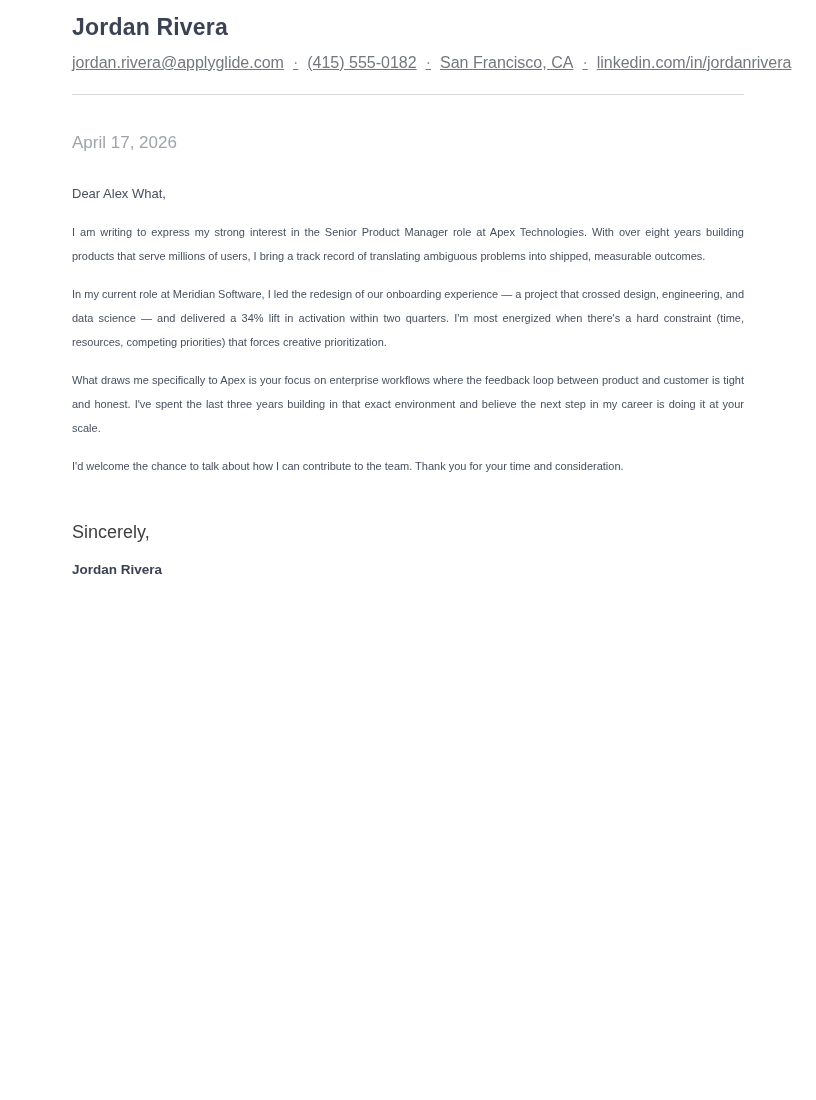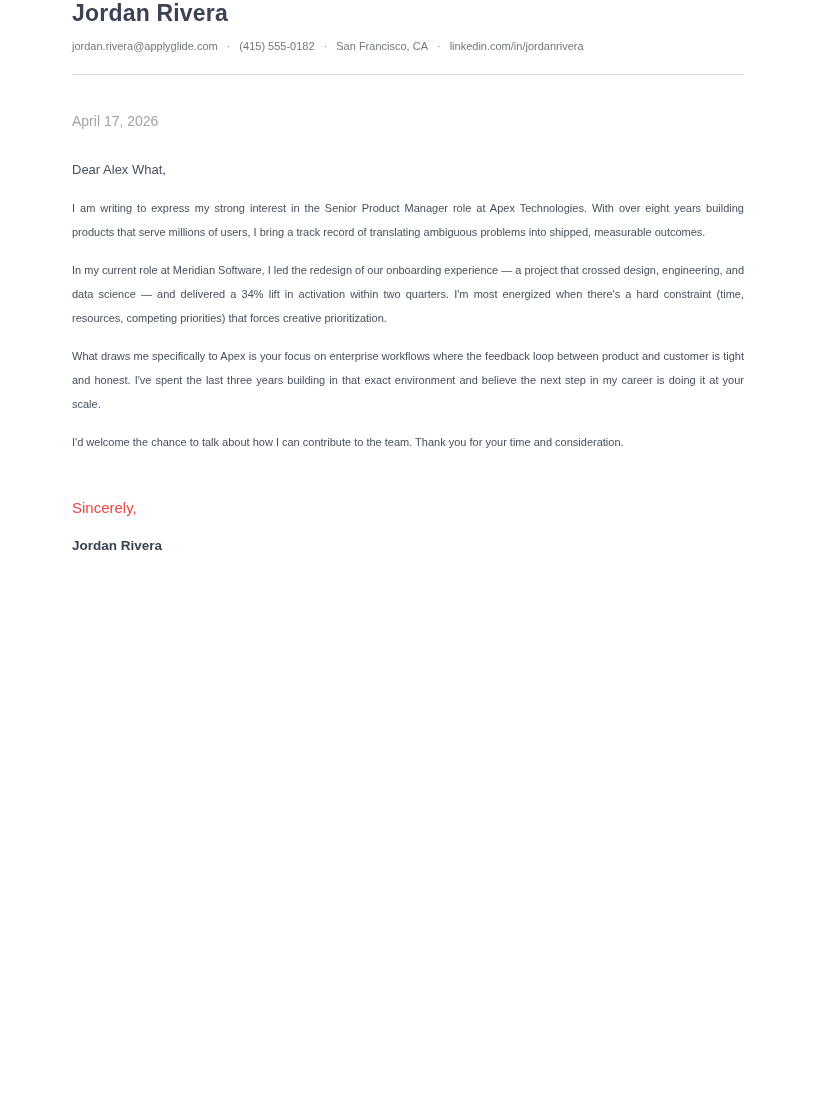--- a/index.html
+++ b/index.html
@@ -9,65 +9,66 @@
     background: #ffffff;
   }
   body {
     width: 816px;
     min-height: 1100px;
     font-family: "Liberation Sans", sans-serif;
     -webkit-font-smoothing: antialiased;
   }
   .page {
     width: 672px;
-    margin: 0 auto;
+    margin: 14px auto;
   }
   .name-heading {
     font-size: 23px;
     font-weight: 700;
     color: #3b4254;
     margin: 0 0 13px 0;
     letter-spacing: 0.2px;
   }
   .contact-line {
-    font-size: 11px;
+    font-size: 16px;
     color: #73787f;
     margin: 0;
     white-space: nowrap;
+    text-decoration: underline;
   }
   .contact-sep {
     color: #8a8f96;
     margin: 0 9px;
   }
   .header-rule {
     border: none;
     border-top: 1px solid #d9dadb;
     margin: 22px 0 0 0;
   }
   .letter-date {
-    font-size: 14px;
+    font-size: 17px;
     color: #9fa4ab;
     margin: 38px 0 0 0;
   }
   .greeting {
     font-size: 13px;
     color: #47505f;
     margin: 29px 0 0 0;
     line-height: 24px;
   }
   .body-paragraph {
     font-size: 11px;
     color: #47505f;
     line-height: 24px;
     text-align: justify;
     margin: 14px 0 0 0;
   }
   .closing {
-    font-size: 15px;
-    color: #ef4444;
+    font-size: 18px;
+    color: #404040;
     line-height: 24px;
     margin: 42px 0 0 0;
   }
   .signature {
     font-size: 13.5px;
     font-weight: 700;
     color: #3b4254;
     line-height: 24px;
     margin: 14px 0 0 0;
   }

